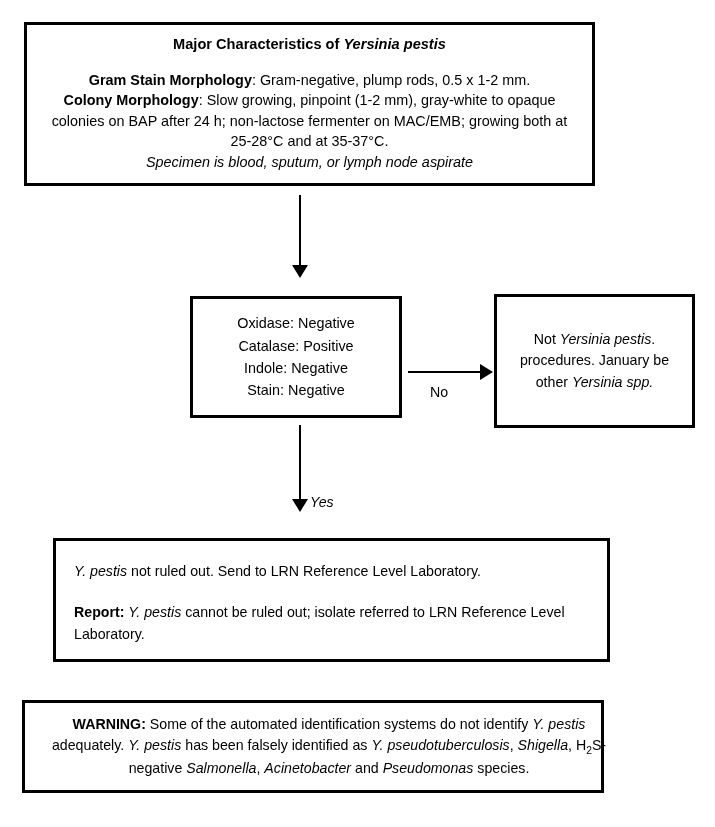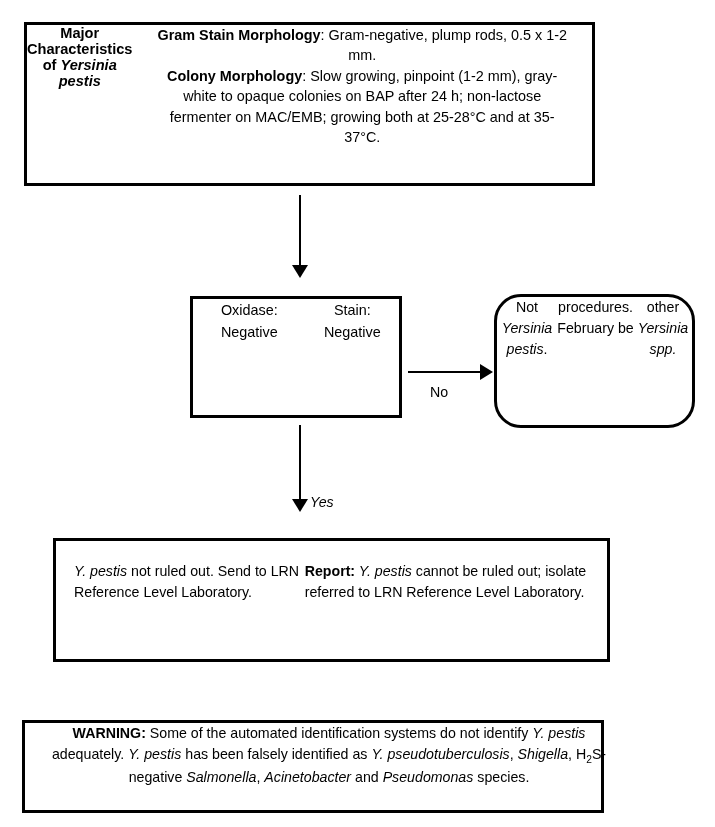--- a/index.html
+++ b/index.html
@@ -21,21 +21,21 @@
   .box {
     position: absolute;
     box-sizing: border-box;
     border: 3px solid #000000;
     background: #ffffff;
   }
   .box-inner {
     width: 100%;
     height: 100%;
     display: flex;
-    flex-direction: row;
+    flex-direction: column;
     justify-content: center;
   }
   .ln {
     font-size: 14.4px;
     line-height: 1.42;
   }
   .center { text-align: center; }
   .left   { text-align: left; }
   .it { font-style: italic; }
   .bd { font-weight: bold; }
@@ -58,39 +58,39 @@
   
   #box-tests {
     left: 190px; top: 296px;
     width: 212px; height: 122px;
   }
   #box-tests .ln { font-size: 14.4px; line-height: 1.55; }
 
   
   #box-not-pestis {
     left: 494px; top: 294px;
-    width: 201px; height: 134px; border-radius: 27px;
+    width: 201px; height: 134px;
   }
   #box-not-pestis .ln { font-size: 14.2px; line-height: 1.48; }
 
   
   #box-lrn {
     left: 53px; top: 538px;
     width: 557px; height: 124px;
   }
   #box-lrn .box-inner {
     justify-content: flex-start;
     padding: 20px 18px 0 18px;
   }
   #box-lrn .para { margin-bottom: 20px; }
   #box-lrn .ln { font-size: 14.2px; line-height: 1.5; }
 
   
   #box-warning {
-    left: 22px; top: 720px;
+    left: 22px; top: 700px;
     width: 582px; height: 93px;
   }
   #box-warning .box-inner { padding: 0 16px; }
   #box-warning .ln { font-size: 14.2px; line-height: 1.5; }
 
   
   .shaft-v {
     position: absolute;
     width: 2px;
     background: #000000;
@@ -138,42 +138,45 @@
 <body>
 
 <div id="page">
 
   <div class="box" id="box-characteristics">
     <div class="box-inner">
       <div class="title"><span>Major Characteristics of </span><span class="it">Yersinia pestis</span></div>
       <div class="body">
         <div class="ln center"><span class="bd">Gram Stain Morphology</span><span>: Gram-negative, plump rods, 0.5 x 1-2 mm.</span></div>
         <div class="ln center"><span class="bd">Colony Morphology</span><span>: Slow growing, pinpoint (1-2 mm), gray-white to opaque colonies on BAP after 24 h; non-lactose fermenter on MAC/EMB;  growing both at 25-28°C and at 35-37°C.</span></div>
+        <div class="ln center it">Specimen is blood, sputum, or lymph node aspirate</div>
       </div>
     </div>
   </div>
 
   <div class="shaft-v" id="arrow1-shaft"></div>
   <div class="head-down" id="arrow1-head"></div>
 
   <div class="box" id="box-tests">
     <div class="box-inner">
       <div class="ln center">Oxidase: Negative</div>
+      <div class="ln center">Catalase:  Positive</div>
+      <div class="ln center">Indole: Negative</div>
       <div class="ln center">Stain: Negative</div>
     </div>
   </div>
 
   <div class="edge-label" id="label-no">No</div>
   <div class="shaft-h" id="arrow2-shaft"></div>
   <div class="head-right" id="arrow2-head"></div>
 
   <div class="box" id="box-not-pestis">
     <div class="box-inner">
       <div class="ln center"><span>Not </span><span class="it">Yersinia pestis</span><span>.</span></div>
-      <div class="ln center">procedures.  February be</div>
+      <div class="ln center">procedures.  January be</div>
       <div class="ln center"><span>other </span><span class="it">Yersinia spp.</span></div>
     </div>
   </div>
 
   <div class="shaft-v" id="arrow3-shaft"></div>
   <div class="head-down" id="arrow3-head"></div>
   <div class="edge-label" id="label-yes">Yes</div>
 
   <div class="box" id="box-lrn">
     <div class="box-inner">

